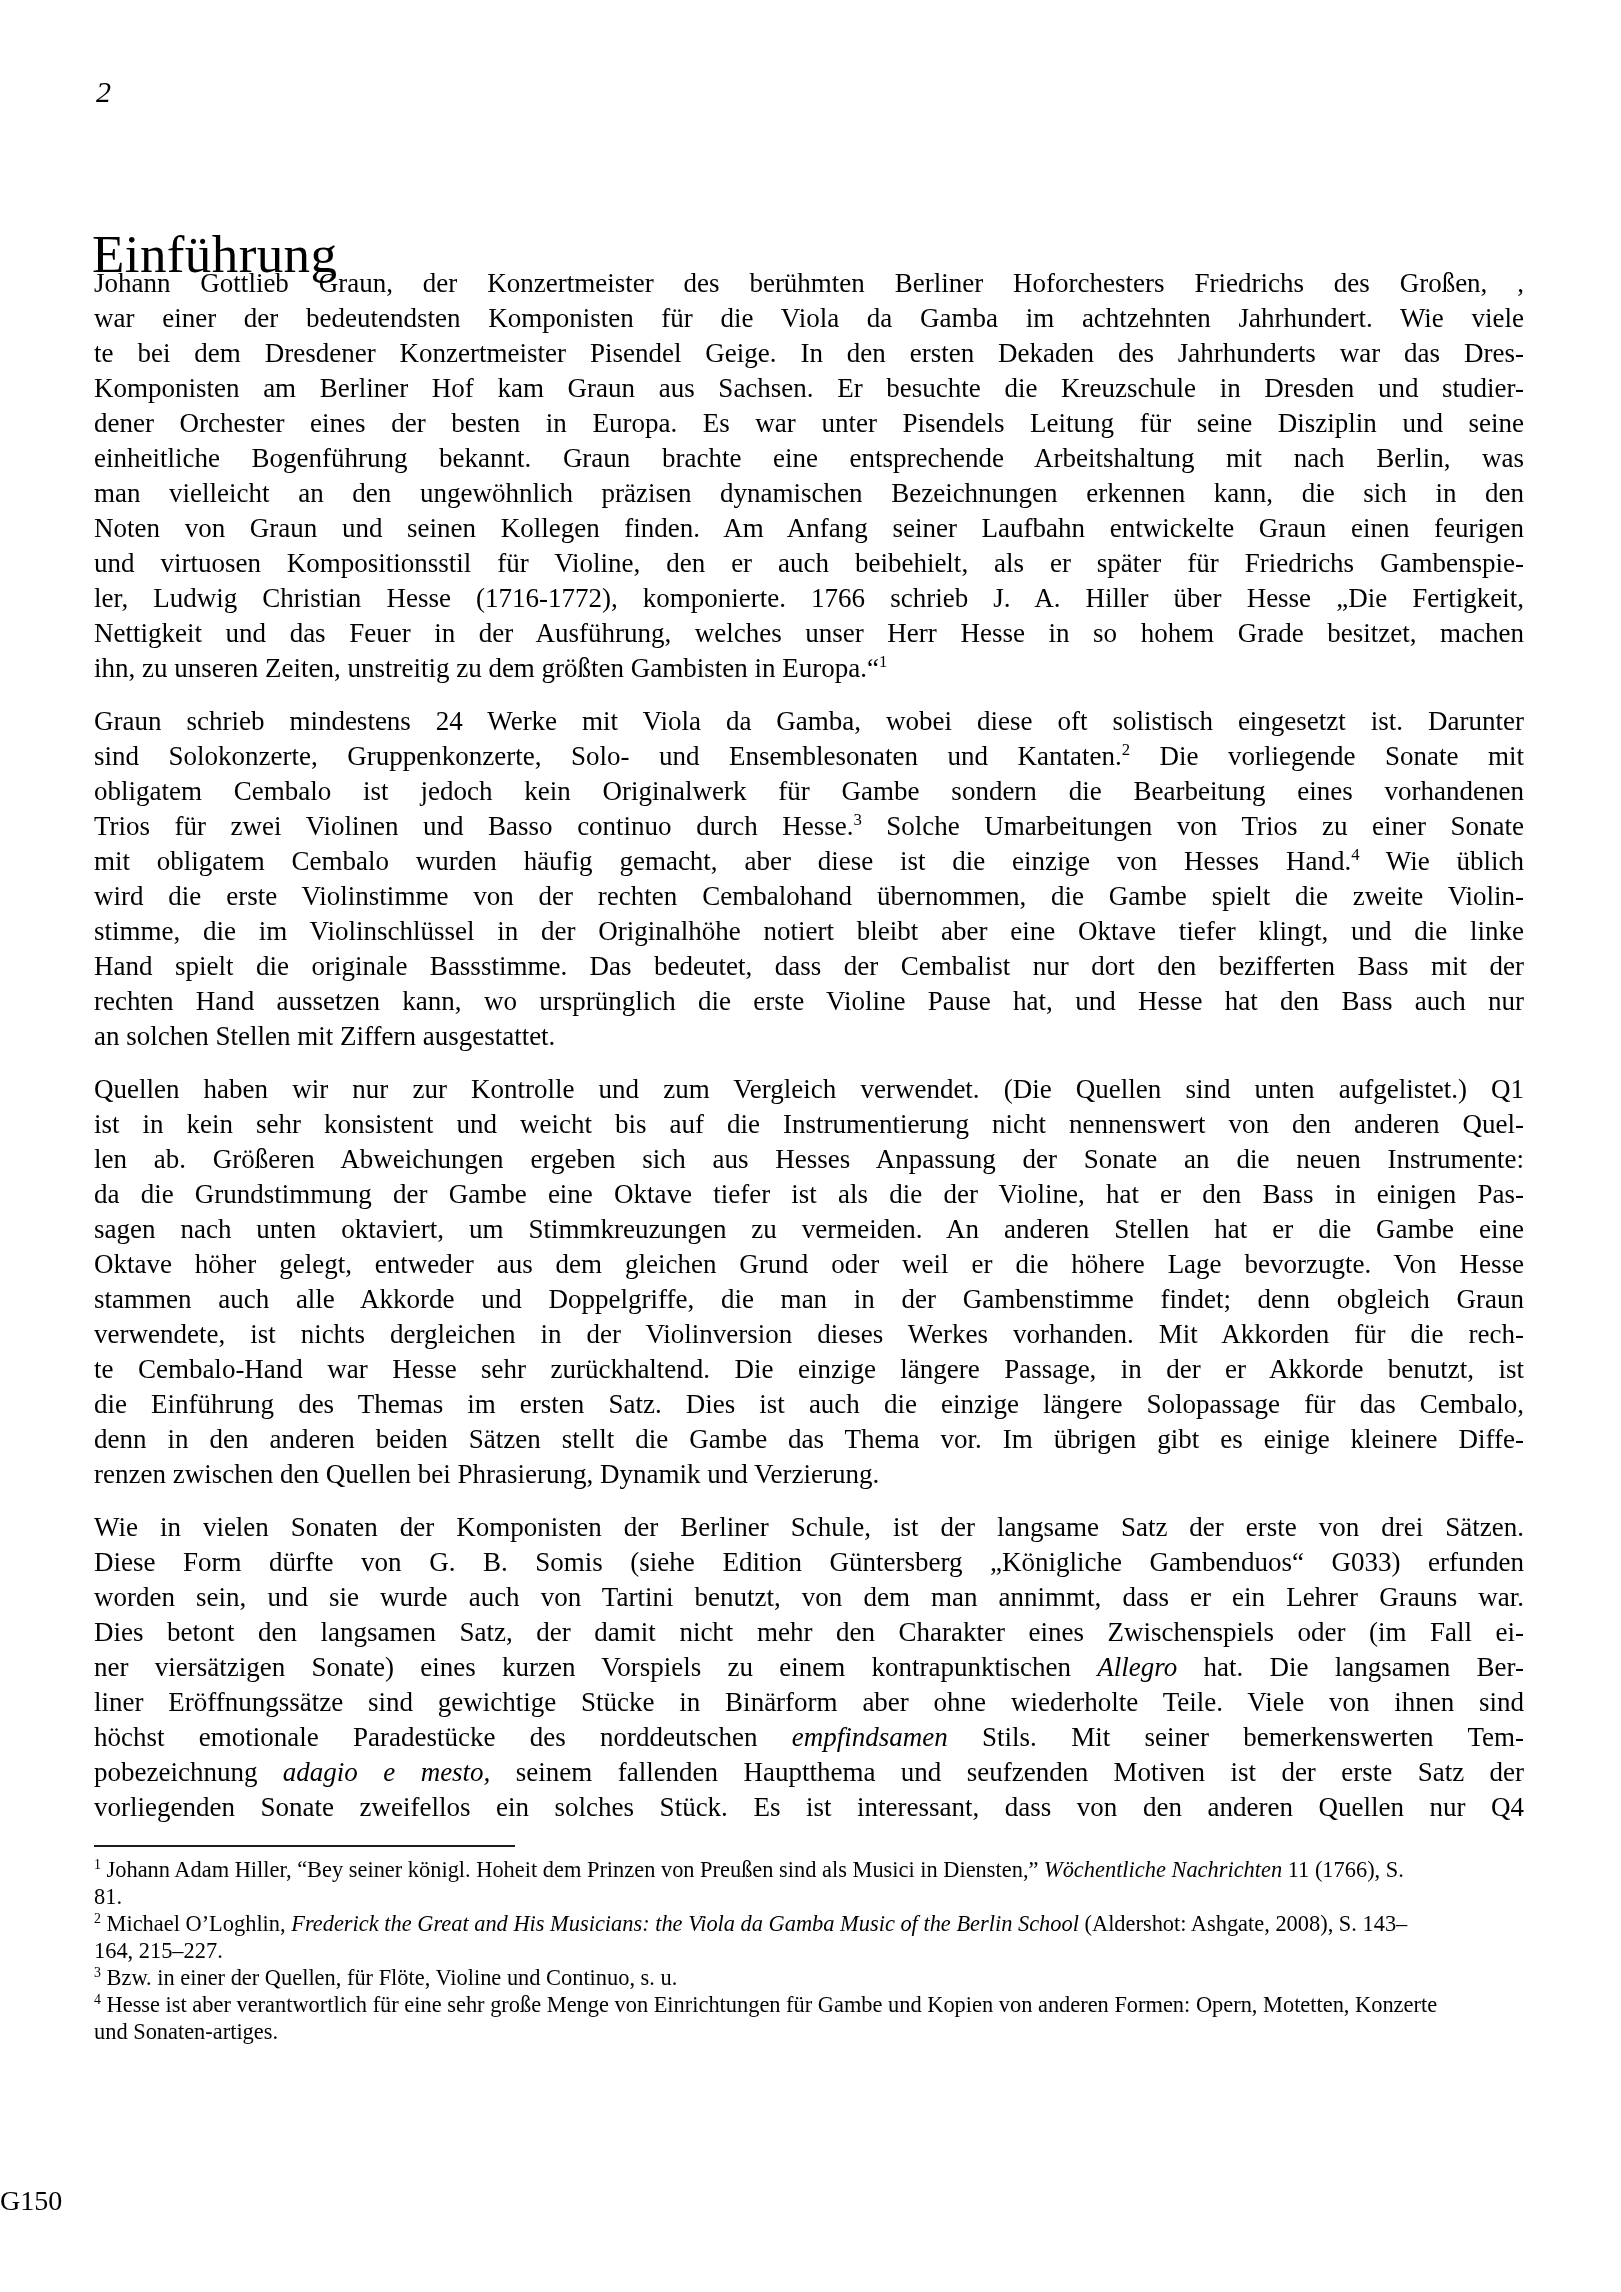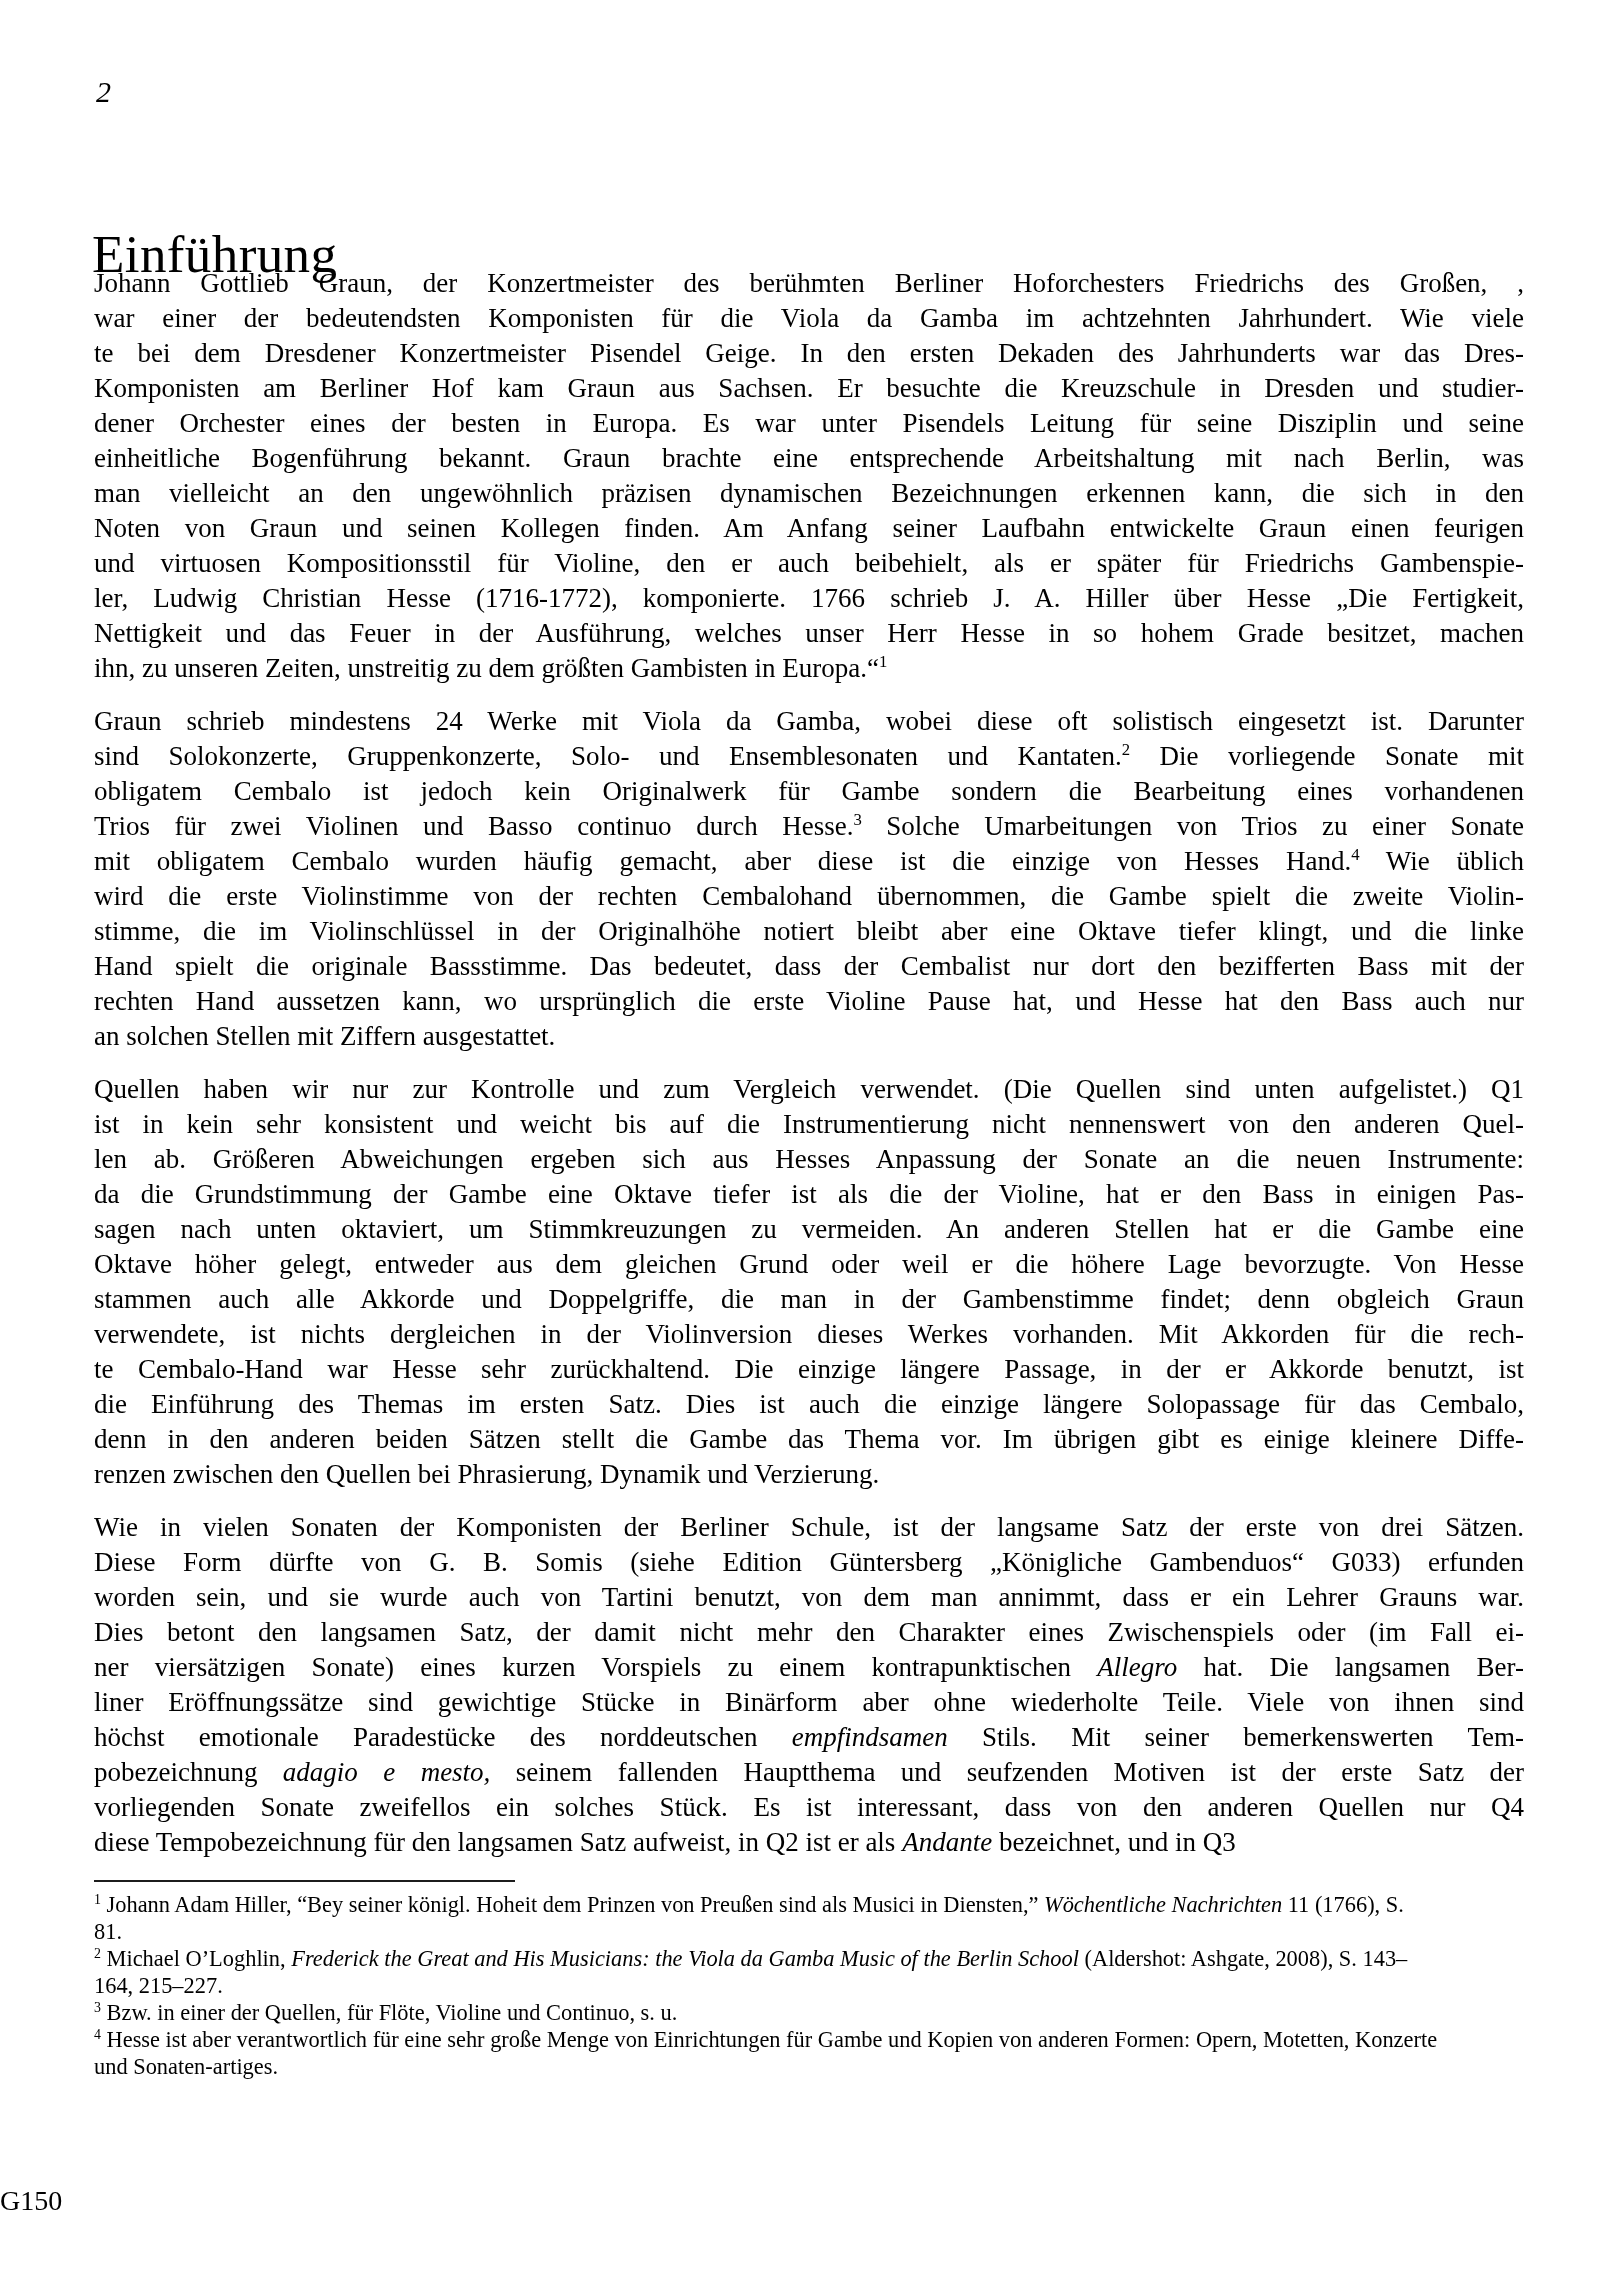--- a/index.html
+++ b/index.html
@@ -121,21 +121,20 @@
     <div class="para">
         <div class="line just">Wie in vielen Sonaten der Komponisten der Berliner Schule, ist der langsame Satz der erste von drei Sätzen.</div>
         <div class="line just">Diese Form dürfte von G. B. Somis (siehe Edition Güntersberg „Königliche Gambenduos“ G033) erfunden</div>
         <div class="line just">worden sein, und sie wurde auch von Tartini benutzt, von dem man annimmt, dass er ein Lehrer Grauns war.</div>
         <div class="line just">Dies betont den langsamen Satz, der damit nicht mehr den Charakter eines Zwischenspiels oder (im Fall ei-</div>
         <div class="line just">ner viersätzigen Sonate) eines kurzen Vorspiels zu einem kontrapunktischen <i>Allegro</i> hat. Die langsamen Ber-</div>
         <div class="line just">liner Eröffnungssätze sind gewichtige Stücke in Binärform aber ohne wiederholte Teile. Viele von ihnen sind</div>
         <div class="line just">höchst emotionale Paradestücke des norddeutschen <i>empfindsamen</i> Stils. Mit seiner bemerkenswerten Tem-</div>
         <div class="line just">pobezeichnung <i>adagio e mesto,</i> seinem fallenden Hauptthema und seufzenden Motiven ist der erste Satz der</div>
         <div class="line just">vorliegenden Sonate zweifellos ein solches Stück. Es ist interessant, dass von den anderen Quellen nur Q4</div>
-        <div class="line">diese Tempobezeichnung für den langsamen Satz aufweist, in Q2 ist er als <i>Andante</i> bezeichnet, und in Q3</div>
       </div>
 
     <hr class="footnote-sep">
 
     <div class="footnotes">
         <div class="fn-line"><sup>1</sup> Johann Adam Hiller, “Bey seiner königl. Hoheit dem Prinzen von Preußen sind als Musici in Diensten,” <i>Wöchentliche Nachrichten</i>  11 (1766), S.</div>
         <div class="fn-line">81.</div>
         <div class="fn-line"><sup>2</sup> Michael O’Loghlin, <i>Frederick the Great and His Musicians: the Viola da Gamba Music of the Berlin School</i> (Aldershot: Ashgate, 2008), S. 143–</div>
         <div class="fn-line">164, 215–227.</div>
         <div class="fn-line"><sup>3</sup> Bzw. in einer der Quellen, für Flöte, Violine und Continuo, s. u.</div>

